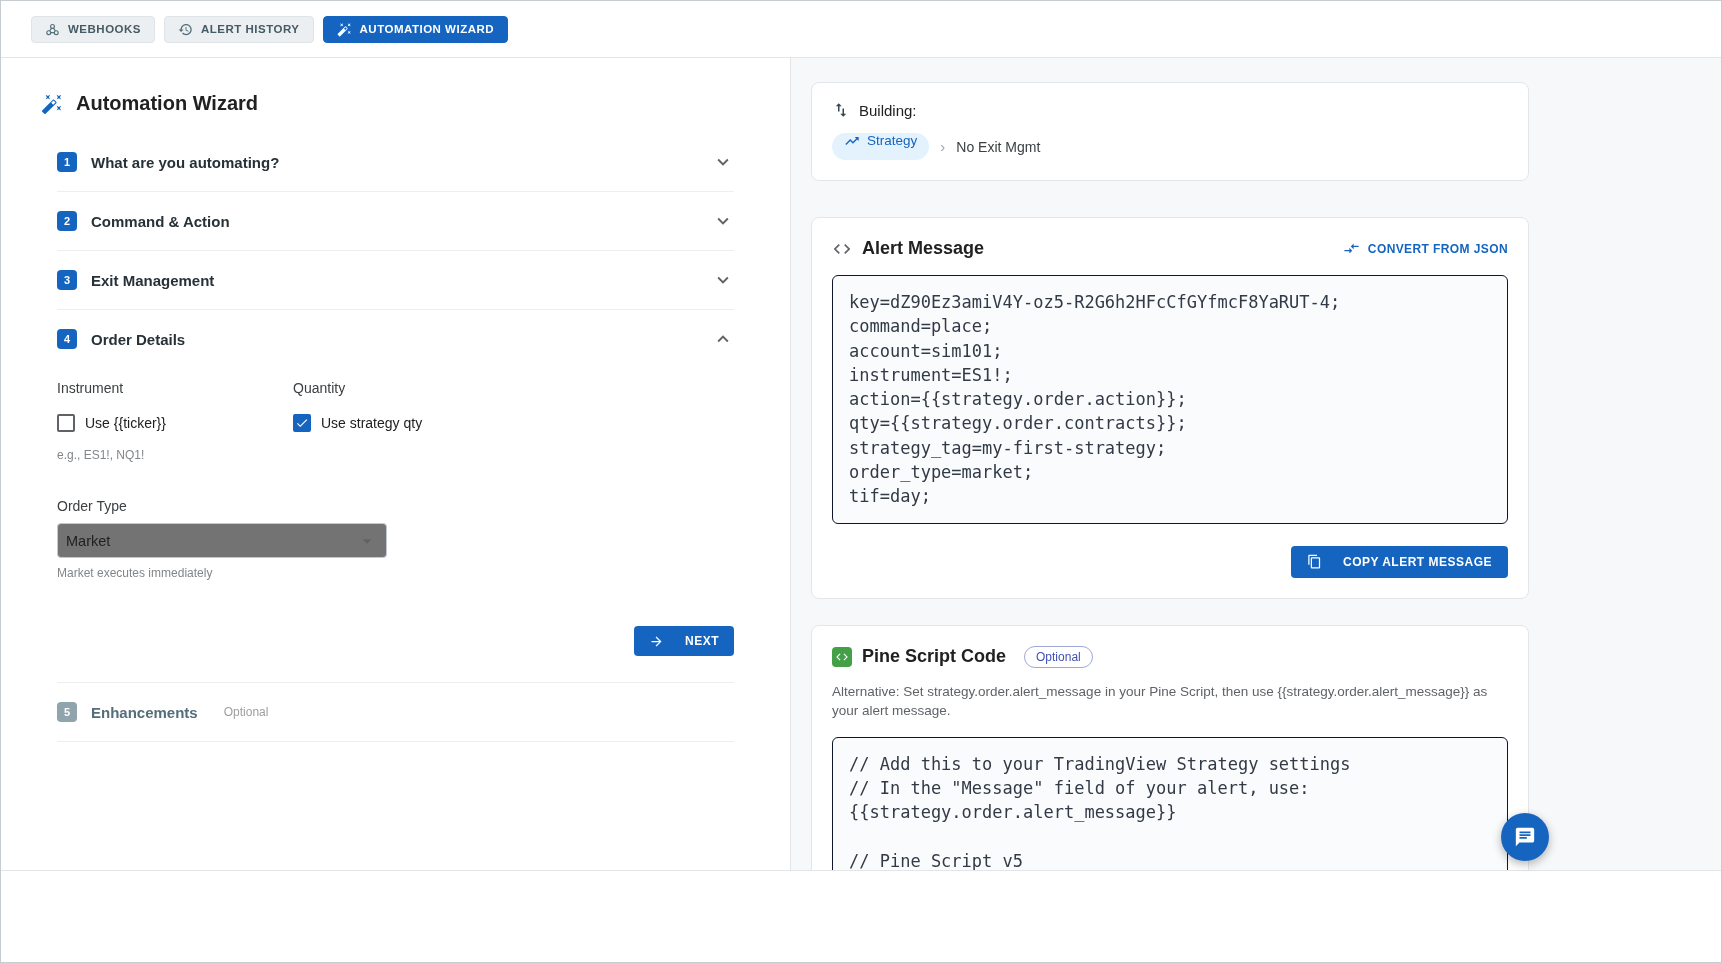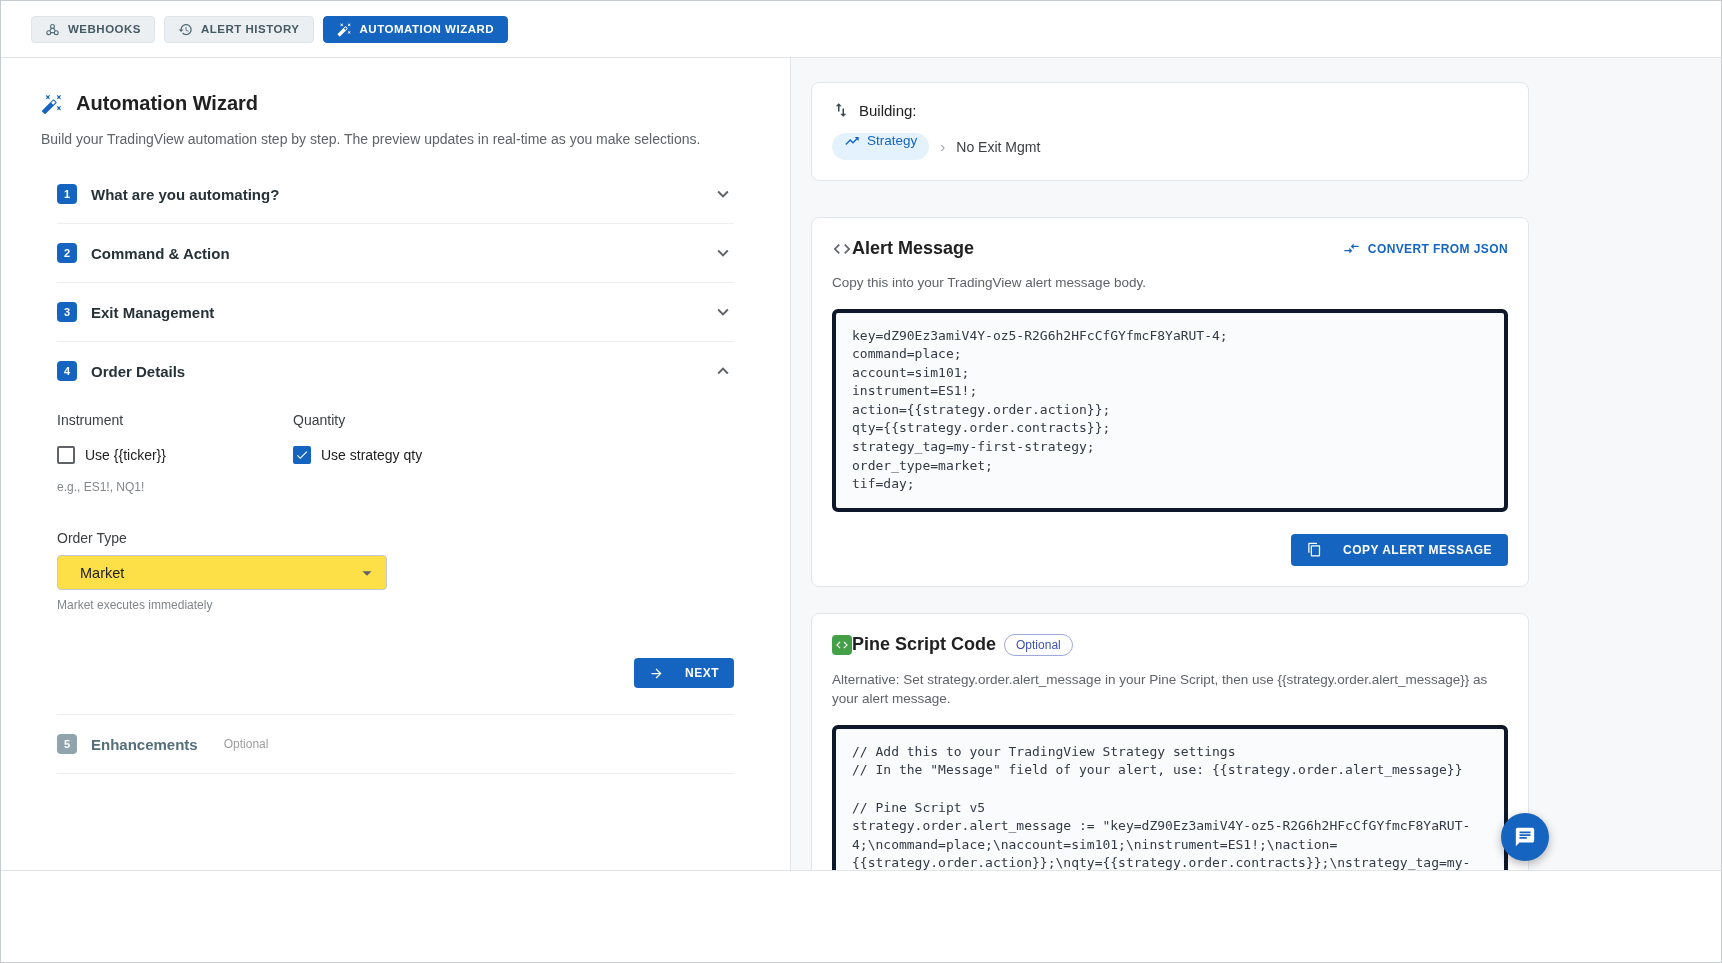--- a/index.html
+++ b/index.html
@@ -114,22 +114,22 @@
   .cbox.checked {
     border-color: #1565c0; background: #1565c0;
     display: flex; align-items: center; justify-content: center; color: #fff;
   }
   .cbox.checked svg { width: 14px; height: 14px; }
   .check-label { font-size: 14px; color: #212121; }
   .mt8 { margin-top: 8px; }
   .select {
     height: 35px; border: 1px solid #c4c9d0; border-radius: 4px;
     display: flex; align-items: center; justify-content: space-between;
-    padding: 0 8px 0 22px; font-size: 14.5px; color: #212121;
-    background: #fde047; cursor: pointer;
+    padding: 0 8px 0 8px; font-size: 14.5px; color: #212121;
+    background: #737373; cursor: pointer;
   }
   .select .caret { width: 22px; height: 22px; color: #5f6368; }
   .select .caret svg { width: 22px; height: 22px; }
   .next-row { display: flex; justify-content: flex-end; margin-top: 46px; padding-bottom: 26px; }
   .btn-primary {
     display: inline-flex; align-items: center; gap: 21px;
     background: #1565c0; color: #fff; border: none; cursor: pointer;
     border-radius: 4px; font-family: inherit;
     font-size: 12px; font-weight: 700; letter-spacing: .5px;
   }
@@ -154,38 +154,38 @@
     background: #e3f2fd; color: #1565c0;
     font-size: 13.5px; font-weight: 500;
   }
   .chip-strategy .cicon { width: 16px; height: 16px; }
   .chip-strategy .cicon svg { width: 16px; height: 16px; }
   .b-sep { color: #9aa0a6; font-size: 15px; }
   .b-exit { font-size: 14px; color: #3c4043; }
 
   .card-alert { padding: 20px; margin-bottom: 26px; }
   .card-pine { padding: 20px 20px 22px; }
-  .card-head { display: flex; align-items: center; }
+  .card-head { display: flex; align-items: center; gap: 10px; }
   .h-icon { width: 20px; height: 20px; color: #5f6368; }
   .h-icon svg { width: 20px; height: 20px; }
   .card-title { font-size: 18px; font-weight: 700; color: #212121; }
   .convert-link {
     margin-left: auto; display: inline-flex; align-items: center; gap: 8px;
     color: #1565c0; font-size: 12px; font-weight: 700; letter-spacing: .4px;
     cursor: pointer; background: none; border: none; font-family: inherit;
   }
   .convert-link .licon { width: 17px; height: 17px; }
   .convert-link .licon svg { width: 17px; height: 17px; }
   .card-desc { margin-top: 14px; font-size: 13.5px; color: #5f6368; line-height: 1.45; }
   .codeblock {
     margin-top: 16px;
-    background: #fafbfc; border: 4px solid #0f172a; border-radius: 6px;
+    background: #fafbfc; border: 1px solid #0f172a; border-radius: 6px;
     padding: 14px 16px;
     font-family: "DejaVu Sans Mono", "Liberation Mono", monospace;
-    font-size: 13px; line-height: 1.43; color: #313a46;
+    font-size: 17px; line-height: 1.43; color: #313a46;
     white-space: pre-wrap; overflow-wrap: anywhere; word-break: break-word;
   }
   .copy-row { display: flex; justify-content: flex-end; margin-top: 22px; }
   .btn-copy { height: 32px; padding: 0 16px; }
   .pine-icon {
     width: 20px; height: 20px; border-radius: 4px; flex: none;
     background: #43a047; color: #fff;
     display: flex; align-items: center; justify-content: center;
   }
   .pine-icon svg { width: 14px; height: 14px; }
@@ -245,21 +245,20 @@
 
     <section class="left">
       <div class="wiz-head">
         <span class="wand">
           <svg viewBox="0 0 24 24" fill="currentColor">
               <path d="M7.5 5.6 10 7 8.6 4.5 10 2 7.5 3.4 5 2l1.4 2.5L5 7zm12 9.8L17 14l1.4 2.5L17 19l2.5-1.4L22 19l-1.4-2.5L22 14zM22 2l-2.5 1.4L17 2l1.4 2.5L17 7l2.5-1.4L22 7l-1.4-2.5zm-7.63 5.29c-.39-.39-1.02-.39-1.41 0L1.29 18.96c-.39.39-.39 1.02 0 1.41l2.34 2.34c.39.39 1.02.39 1.41 0L16.7 11.05c.39-.39.39-1.02 0-1.41l-2.33-2.35zm-1.03 5.49-2.12-2.12 2.44-2.44 2.12 2.12-2.44 2.44z"></path>
             </svg>
         </span>
         <h1 class="wiz-title">Automation Wizard</h1>
       </div>
-      <p class="wiz-sub">Build your TradingView automation step by step. The preview updates in real-time as you make selections.</p>
 
       <div class="steps">
 
         <div class="step">
           <div class="step-header">
             <span class="badge">1</span>
             <span class="step-label">What are you automating?</span>
             <span class="chev">
               <svg viewBox="0 0 24 24" fill="currentColor">
                   <path d="M16.59 8.59 12 13.17 7.41 8.59 6 10l6 6 6-6z"></path>
@@ -405,21 +404,20 @@
           <h2 class="card-title">Alert Message</h2>
           <button class="convert-link">
             <span class="licon">
               <svg viewBox="0 0 24 24" fill="currentColor">
                   <path d="M9.01 14H2v2h7.01v3L13 15l-3.99-4v3zm5.98-1v-3H22V8h-7.01V5L11 9l3.99 4z"></path>
                 </svg>
             </span>
             <span>CONVERT FROM JSON</span>
           </button>
         </div>
-        <p class="card-desc">Copy this into your TradingView alert message body.</p>
         <pre class="codeblock">key=dZ90Ez3amiV4Y-oz5-R2G6h2HFcCfGYfmcF8YaRUT-4;
 command=place;
 account=sim101;
 instrument=ES1!;
 action={{strategy.order.action}};
 qty={{strategy.order.contracts}};
 strategy_tag=my-first-strategy;
 order_type=market;
 tif=day;</pre>
         <div class="copy-row">

